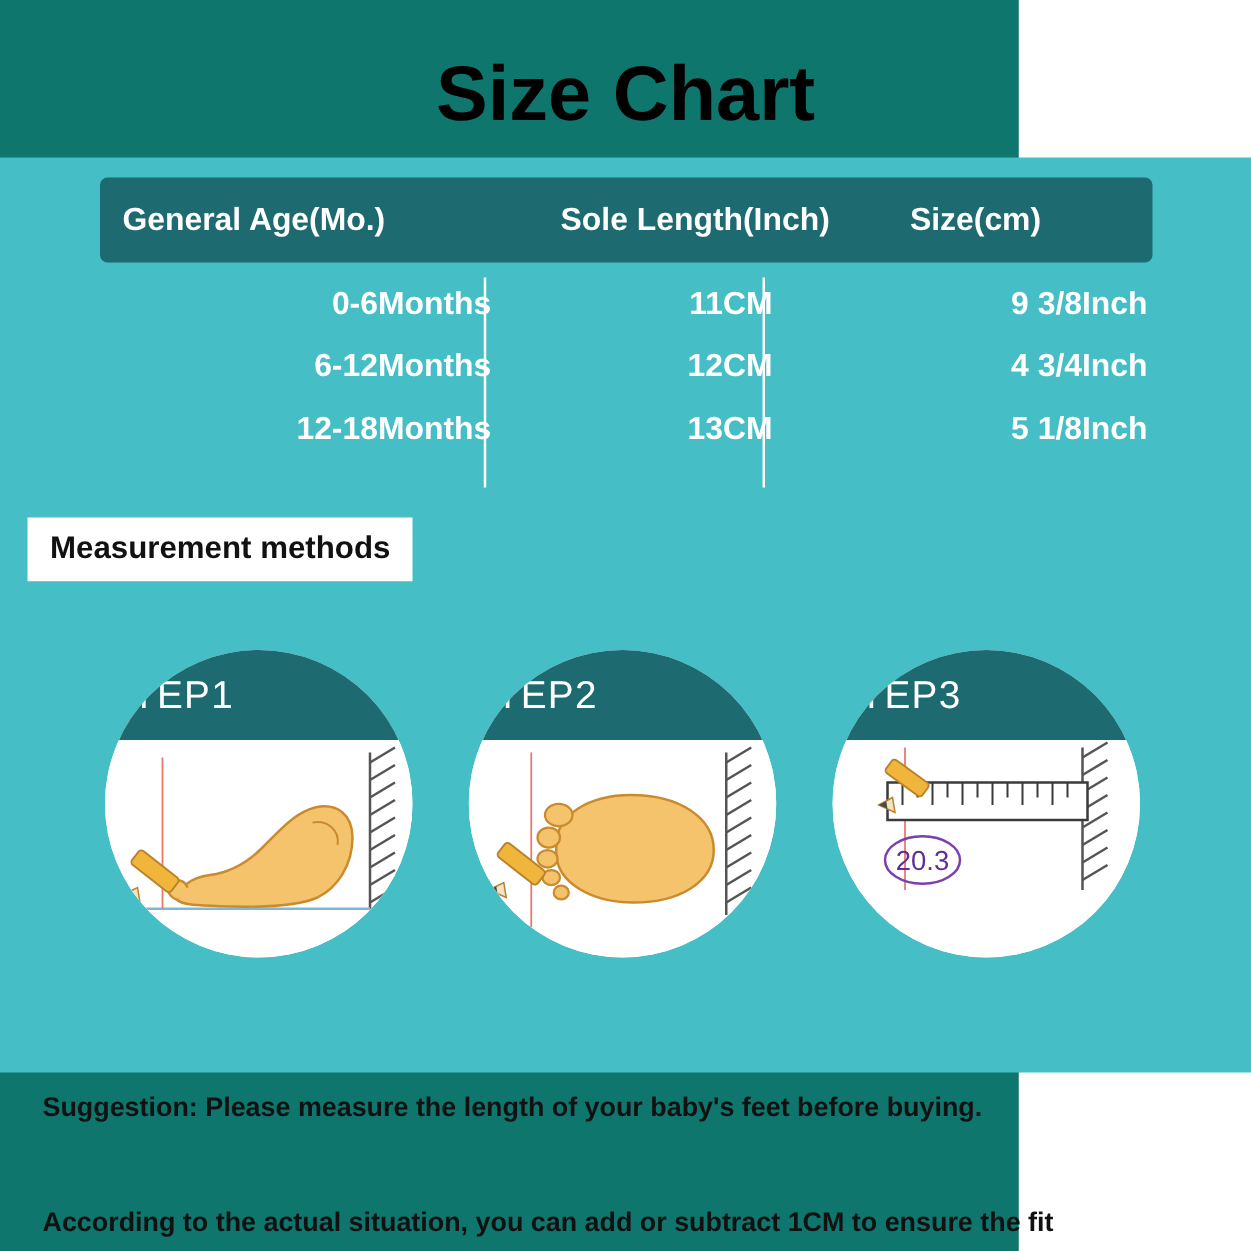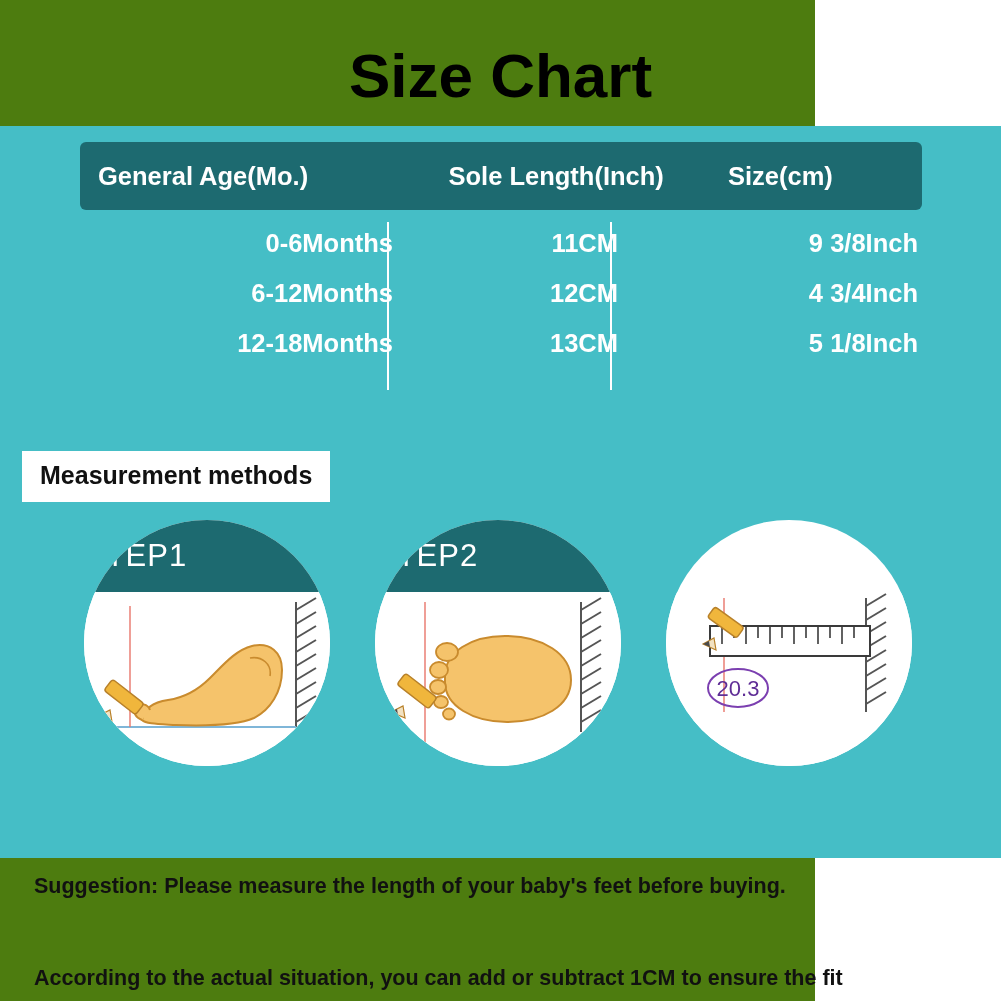--- a/index.html
+++ b/index.html
@@ -10,21 +10,21 @@
     width: 1001px;
     height: 1001px;
     background: #ffffff;
     font-family: "Liberation Sans", sans-serif;
     overflow: hidden;
   }
   .page {
     position: relative;
     width: 815px;
     height: 1001px;
-    background: #4d7c0f;
+    background: #0f766e;
   }
 
   
   .title {
     position: absolute;
     top: 40px;
     left: 0;
     width: 1001px;
     text-align: center;
     font-size: 62px;
@@ -106,21 +106,20 @@
   .meas-label {
     position: absolute;
     top: 414px;
     left: 22px;
     padding: 10px 18px 12px 18px;
     background: #ffffff;
     color: #111111;
     font-size: 25px;
     font-weight: bold;
     white-space: nowrap;
-    margin-top: 37px;
   }
 
   
   .steps {
     position: absolute;
     top: 520px;
     left: 0;
     width: 1001px;
     height: 300px;
   }
@@ -284,20 +283,23 @@
           <g>
             <rect x="22" y="92" width="40" height="14" rx="3" transform="rotate(38 42 99)" fill="#f0b63c" stroke="#b8812a" stroke-width="1.5"></rect>
             <polygon points="16,120 28,114 30,126" fill="#f2e2c2" stroke="#b8812a" stroke-width="1.2"></polygon>
             <polygon points="16,120 22,117 23,123" fill="#4a4a4a"></polygon>
           </g>
         </svg>
       </div>
     </div>
 
     <div class="step step-3">
+      <div class="step-cap">
+        <span>STEP3</span>
+      </div>
       <div class="step-art">
         <svg width="246" height="174" viewBox="0 0 246 174" xmlns="http://www.w3.org/2000/svg">
           <g stroke="#555555" stroke-width="2">
             <line x1="200" y1="6" x2="200" y2="120"></line>
             <line x1="200" y1="14" x2="220" y2="2"></line>
             <line x1="200" y1="28" x2="220" y2="16"></line>
             <line x1="200" y1="42" x2="220" y2="30"></line>
             <line x1="200" y1="56" x2="220" y2="44"></line>
             <line x1="200" y1="70" x2="220" y2="58"></line>
             <line x1="200" y1="84" x2="220" y2="72"></line>

